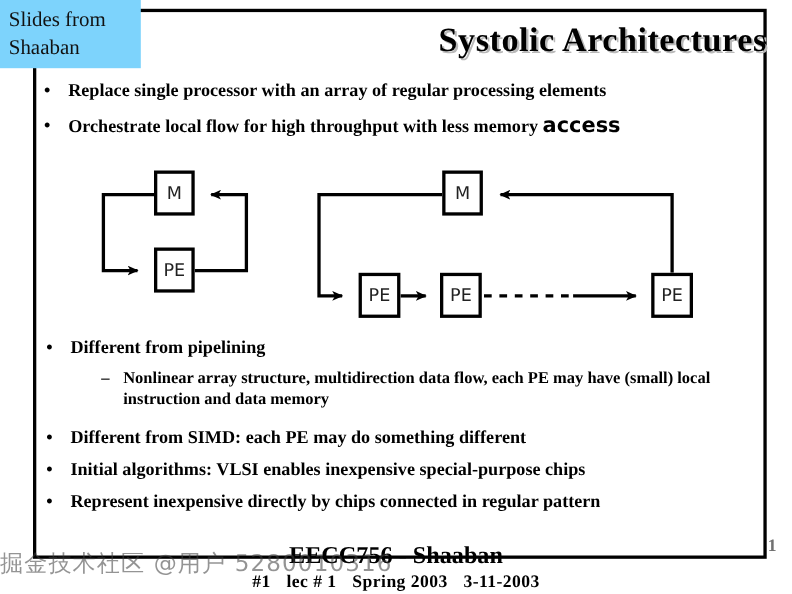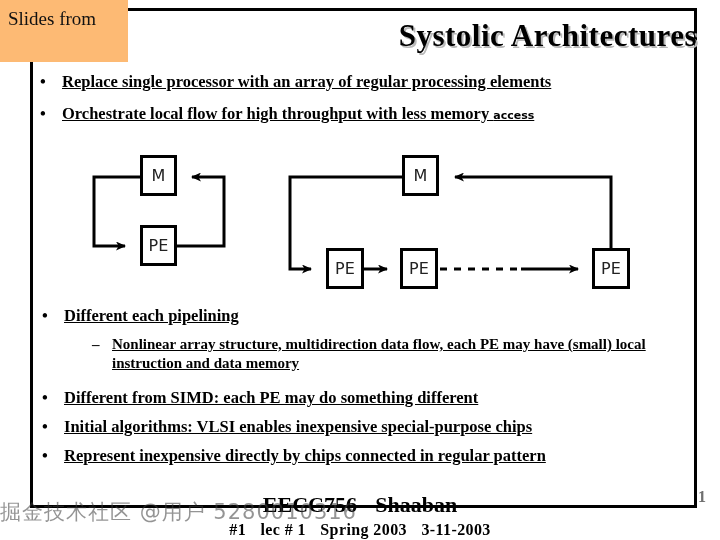--- a/index.html
+++ b/index.html
@@ -44,21 +44,21 @@
     white-space: nowrap;
   }
 
   
   #slides-from-box {
     position: absolute;
     left: 0;
     top: 0;
     width: 128px;
     height: 62px;
-    background: #fdba74;
+    background: #7dd3fc;
     font-family: "Liberation Serif", serif;
     font-size: 19px;
     line-height: 25px;
     color: #111111;
     padding: 6px 0 0 8px;
     box-sizing: border-box;
     z-index: 40;
   }
   #slides-from-box div { white-space: nowrap; }
 
@@ -70,39 +70,39 @@
     font-family: "Liberation Serif", serif;
     font-weight: bold;
     color: #000000;
   }
   .bullet-mark {
     width: 22px;
     flex: 0 0 22px;
     text-align: left;
     font-weight: bold;
   }
-  .bullet-text { white-space: nowrap; text-decoration: underline; }
+  .bullet-text { white-space: nowrap; }
 
   .lvl1 { font-size: 16.5px; line-height: 20px; }
   .lvl2 { font-size: 15px; line-height: 19px; }
   .lvl2 .bullet-mark { width: 20px; flex: 0 0 20px; font-size: 15px; }
   .lvl2 .bullet-text { white-space: normal; width: 540px; }
 
   .b1 { left: 40px; top: 72px; }
   .b2 { left: 40px; top: 104px; }
   .b3 { left: 42px; top: 306px; }
   .b4 { left: 92px; top: 335px; }
   .b5 { left: 42px; top: 388px; }
   .b6 { left: 42px; top: 417px; }
   .b7 { left: 42px; top: 446px; }
 
   .accent-word {
     font-family: "DejaVu Sans", sans-serif;
     font-weight: bold;
-    font-size: 11px;
+    font-size: 19px;
   }
 
   
   #diagram-area {
     position: absolute;
     left: 0;
     top: 0;
     width: 720px;
     height: 540px;
     pointer-events: none;
@@ -176,35 +176,36 @@
 </style>
 </head>
 <body>
 
 <div id="slide-frame"></div>
 
 <div id="slide-title">Systolic Architectures</div>
 
 <div id="slides-from-box">
   <div>Slides from</div>
+  <div>Shaaban</div>
 </div>
 
 <div class="bullet-row lvl1 b1">
   <span class="bullet-mark">•</span>
   <span class="bullet-text">Replace single processor with an array of regular processing elements</span>
 </div>
 
 <div class="bullet-row lvl1 b2">
   <span class="bullet-mark">•</span>
   <span class="bullet-text"><span>Orchestrate local flow for high throughput with less memory </span><span class="accent-word">access</span></span>
 </div>
 
 <div class="bullet-row lvl1 b3">
   <span class="bullet-mark">•</span>
-  <span class="bullet-text">Different each pipelining</span>
+  <span class="bullet-text">Different from pipelining</span>
 </div>
 
 <div class="bullet-row lvl2 b4">
   <span class="bullet-mark">–</span>
   <span class="bullet-text">Nonlinear array structure, multidirection data flow, each PE may have (small) local instruction and data memory</span>
 </div>
 
 <div class="bullet-row lvl1 b5">
   <span class="bullet-mark">•</span>
   <span class="bullet-text">Different from SIMD: each PE may do something different</span>

